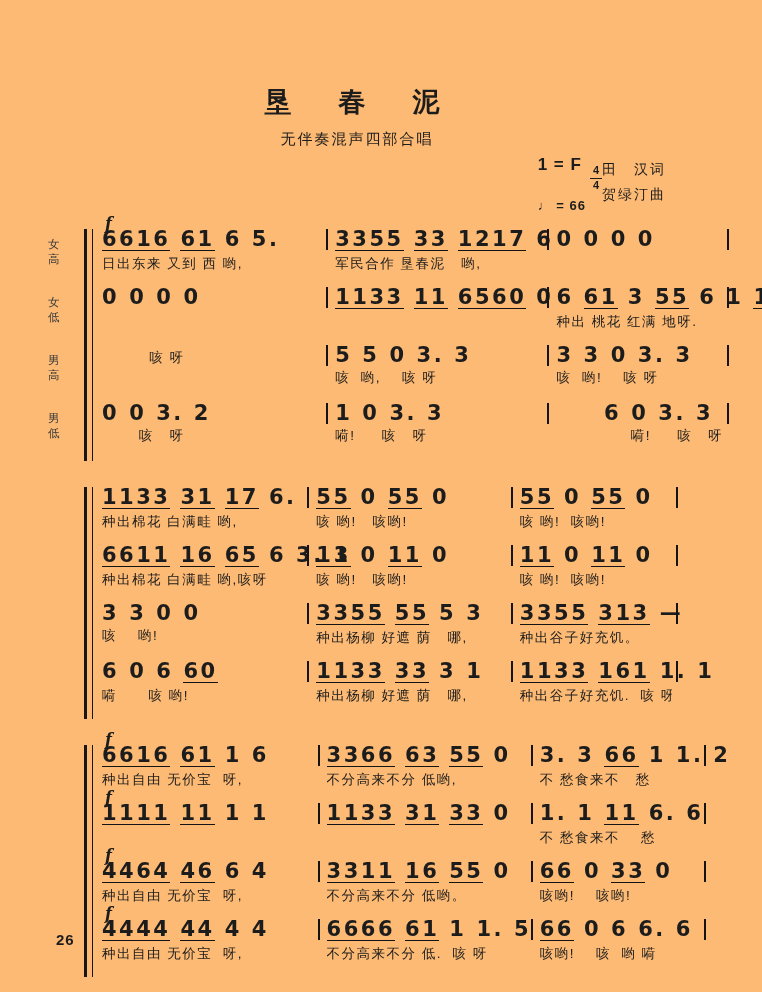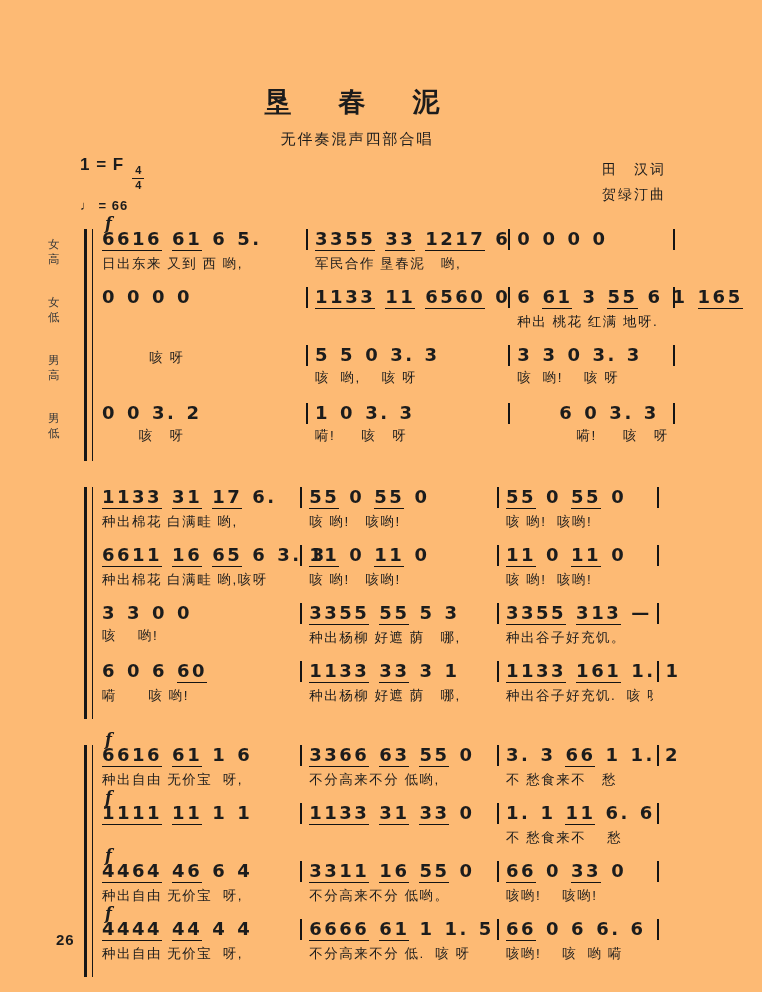--- a/index.html
+++ b/index.html
@@ -19,21 +19,21 @@
     margin:0;text-align:center;
     font-size:27px;font-weight:700;
     letter-spacing:10px;
     font-family:"DejaVu Serif","Liberation Serif",serif;
   }
   .subtitle{
     margin-top:10px;text-align:center;
     font-size:15px;letter-spacing:2px;
   }
   .meta{
-    display:flex;justify-content:space-between;
+    display:flex;justify-content:flex-end;
     margin-top:6px;align-items:flex-start;
   }
   .keyblock{margin-left:32px;}
   .keysig{font-size:17px;font-weight:700;letter-spacing:1px;}
   .ts{
     display:inline-flex;flex-direction:column;align-items:center;
     vertical-align:-4px;margin-left:8px;
     font-size:11px;line-height:1.05;font-weight:700;
   }
   .ts .num{border-bottom:1.4px solid #1c1c1c;padding:0 3px 1px;}
@@ -56,21 +56,21 @@
   }
   .rows{flex:1;display:flex;flex-direction:column;}
   .row{height:58px;flex:none;position:relative;display:flex;align-items:flex-start;}
   .dyn{
     position:absolute;top:-15px;left:3px;
     font-family:"DejaVu Serif","Liberation Serif",serif;
     font-style:italic;font-weight:700;font-size:16px;
   }
   .measure{min-width:0;box-sizing:border-box;padding-right:4px;}
   .m-notes{
-    font-size:18px;font-weight:700;line-height:20px;
+    font-size:21px;font-weight:700;line-height:20px;
     letter-spacing:2.5px;white-space:nowrap;
     font-family:"DejaVu Sans","Liberation Sans",sans-serif;
   }
   .tok{margin-right:10px;display:inline-block;}
   .tok.beam{border-bottom:1.6px solid #141414;padding-bottom:1px;}
   .m-lyrics{
     margin-top:4px;font-size:13.5px;letter-spacing:1.5px;
     white-space:pre;overflow:hidden;
   }
   .barline{

